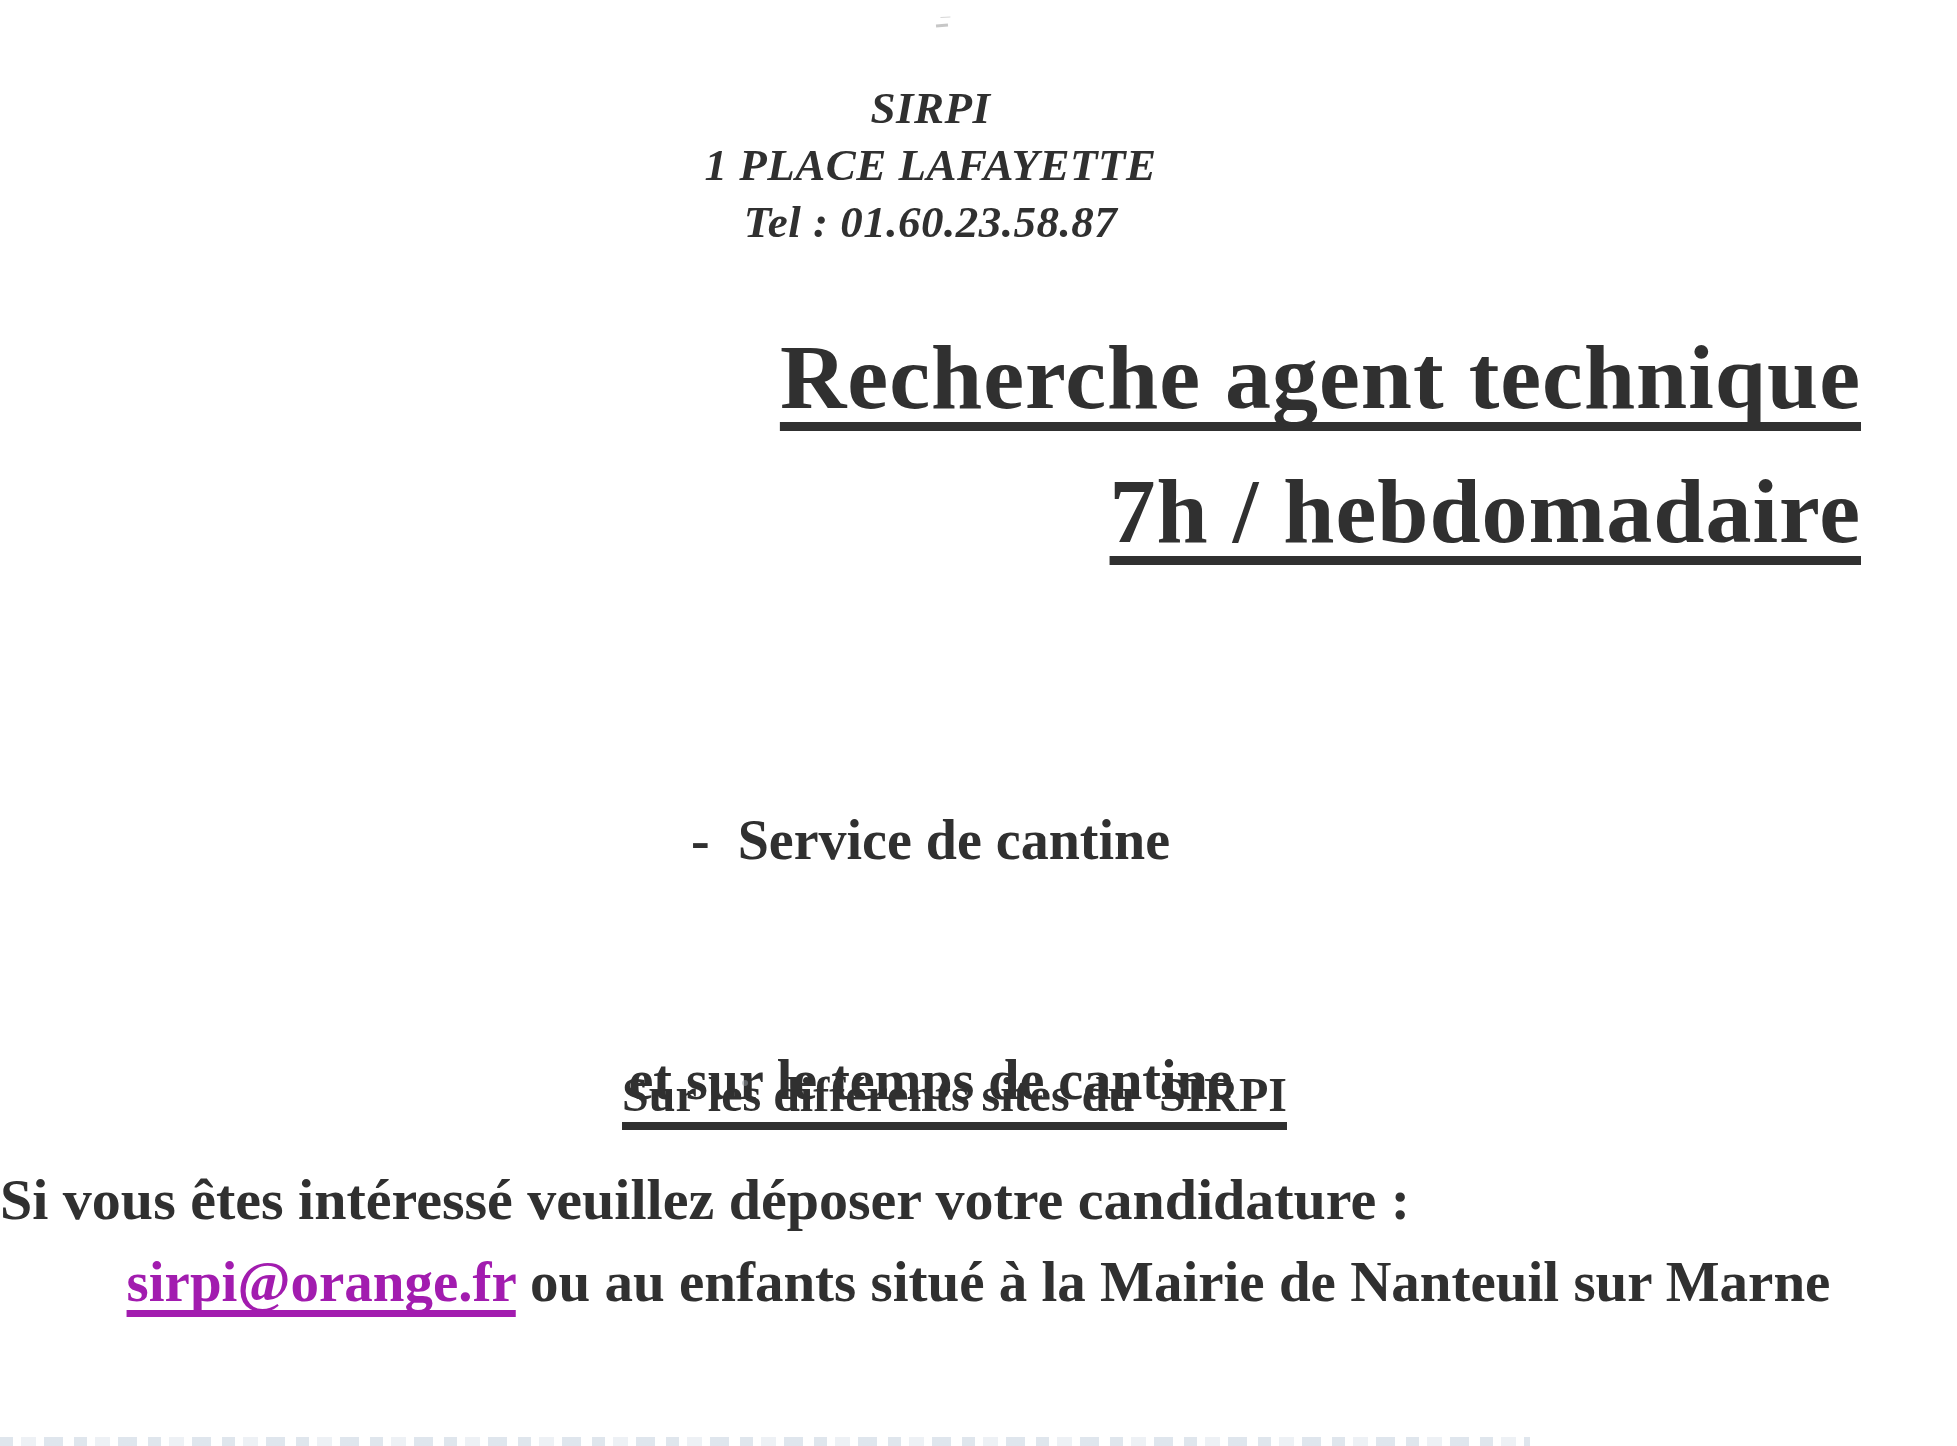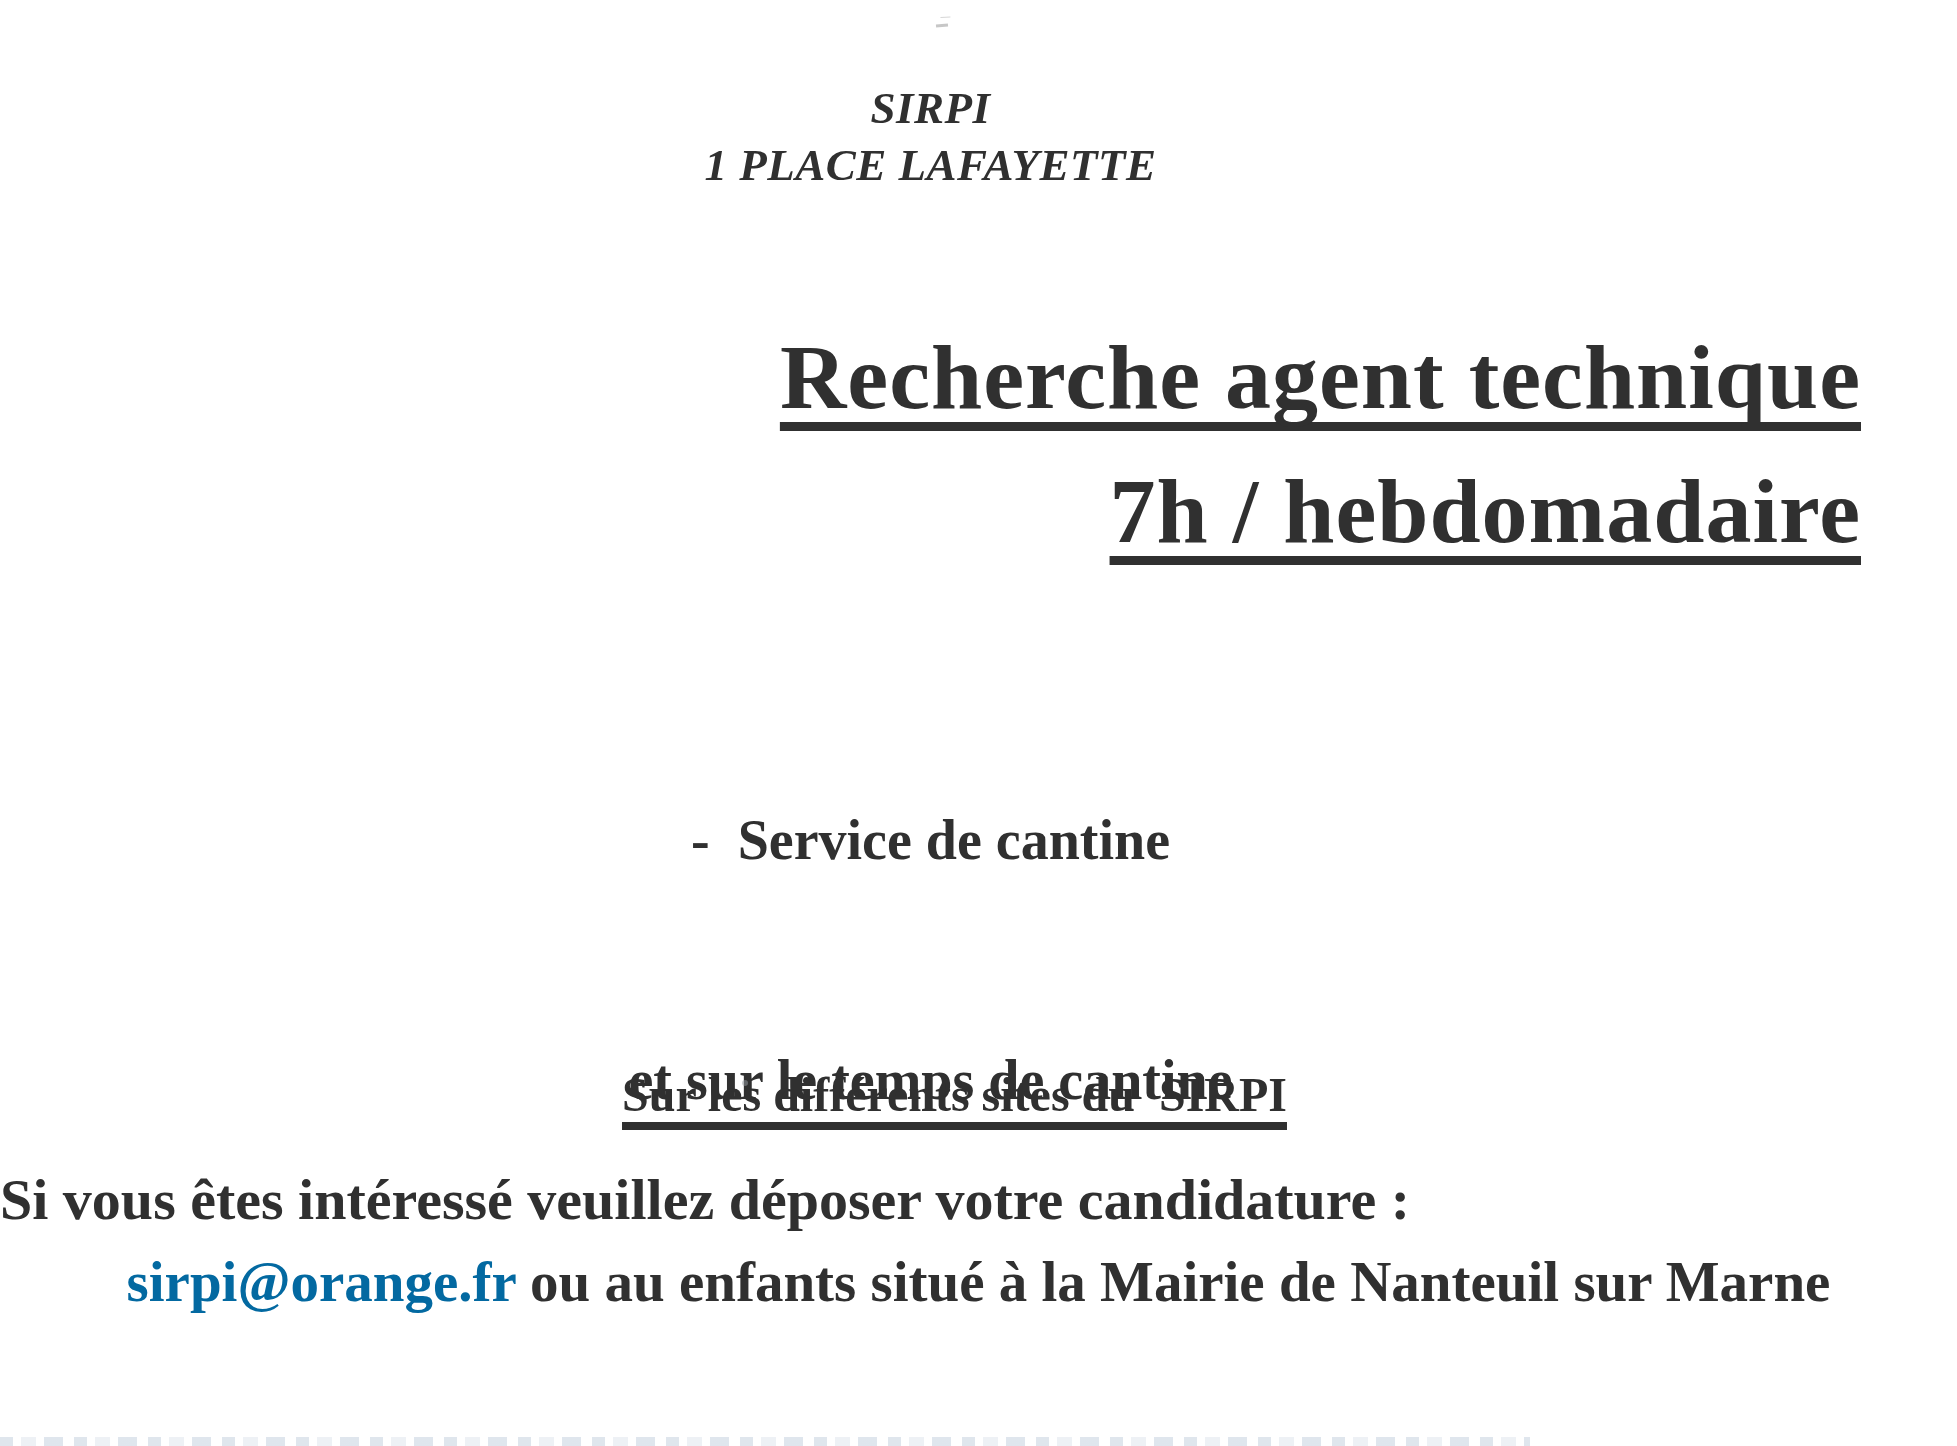--- a/index.html
+++ b/index.html
@@ -79,21 +79,22 @@
     top: 1249px;
     left: 0;
     right: 0;
     text-align: center;
     font-size: 57px;
     line-height: 66px;
     font-weight: bold;
     white-space: pre;
   }
   .email-link {
-    color: #0369a1;
+    color: #a21caf;
+    text-decoration: underline;
     text-decoration-thickness: 7px;
     text-underline-offset: 9px;
     text-decoration-skip-ink: none;
     cursor: pointer;
   }
   
   .speck-top {
     position: absolute;
     left: 936px;
     top: 24px;
@@ -136,20 +137,21 @@
 </head>
 <body>
 
 <div class="page">
 
   <div class="speck-top"></div>
 
   <div class="main-col header-block">
     <div>SIRPI</div>
     <div>1 PLACE LAFAYETTE</div>
+    <div>Tel : 01.60.23.58.87</div>
   </div>
 
   <div class="main-col title-block">
     <div class="u-big">Recherche agent technique</div>
     <div class="u-big">7h / hebdomadaire</div>
   </div>
 
   <div class="main-col duties-block">
     <div>-  Service de cantine</div>
     <div>et sur le temps de cantine</div>

